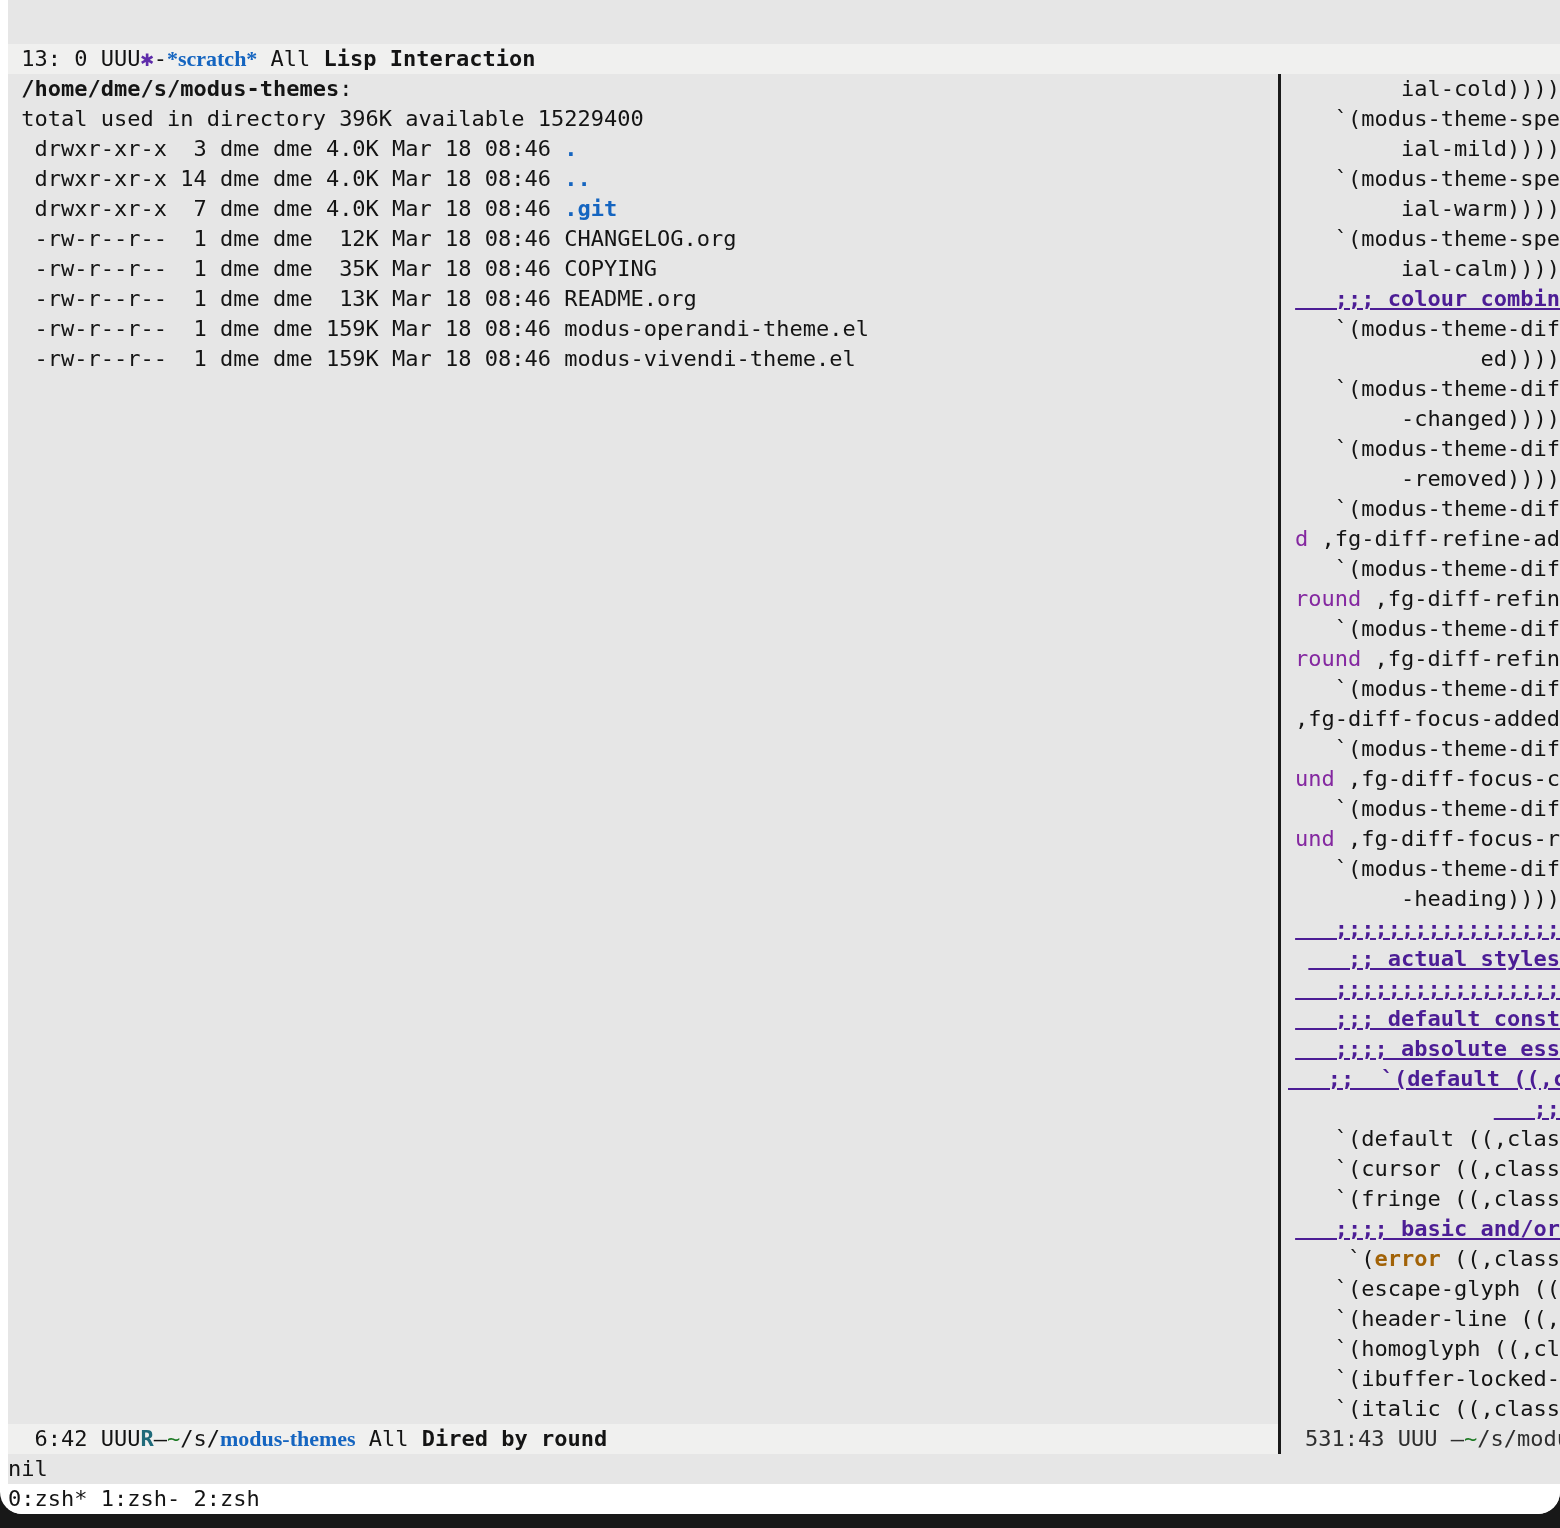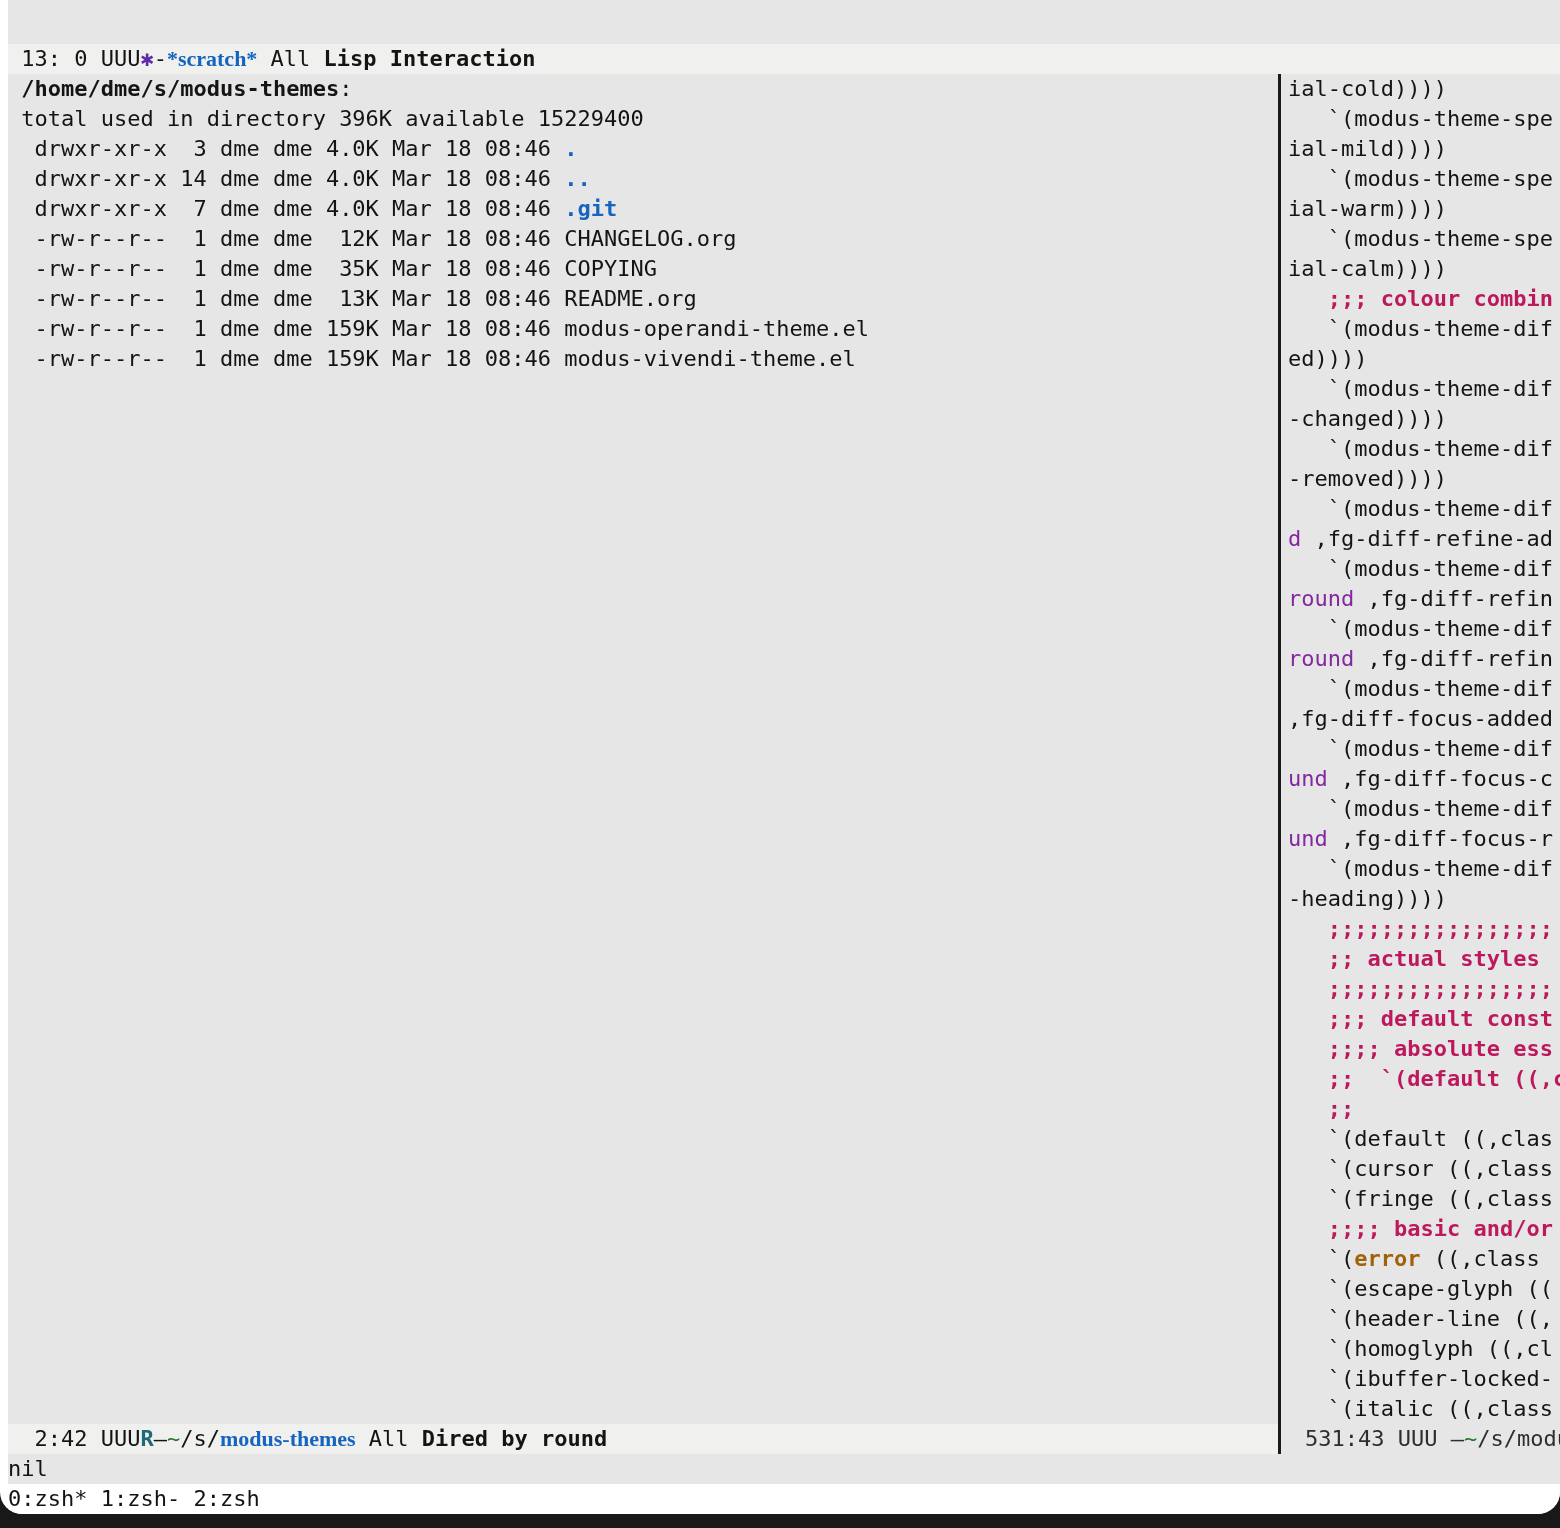--- a/index.html
+++ b/index.html
@@ -19,52 +19,52 @@
     background:#e6e6e6;overflow:hidden;
   }
   .modeline{
     position:absolute;height:30px;background:#f0f0ef;overflow:hidden;
   }
   .modeline.inactive{background:#e6e6e6;color:#2e2e2e;}
   #scratch-modeline{left:0;top:44px;width:1552px;}
   #dired-modeline{left:0;top:1424px;width:1270px;}
   #elisp-modeline{left:1273px;top:1424px;width:279px;padding-left:24px;}
   #dired-pane{position:absolute;left:0;top:74px;width:1270px;height:1350px;overflow:hidden;}
-  #elisp-pane{position:absolute;left:1273px;top:74px;width:279px;height:1350px;overflow:hidden;padding-left:7px;box-sizing:border-box;}
+  #elisp-pane{position:absolute;left:1273px;top:74px;width:279px;height:1350px;overflow:hidden;padding-left:7px;box-sizing:border-box;text-align:right;}
   #window-divider{position:absolute;left:1270px;top:74px;width:3px;height:1380px;background:#1a1a1a;}
   #echo-area{position:absolute;left:0;top:1454px;width:1552px;height:30px;background:#e6e6e6;overflow:hidden;}
   #tmux-status{position:absolute;left:8px;top:1484px;width:1552px;height:30px;background:#ffffff;overflow:hidden;}
   .row{height:30px;white-space:pre;overflow:hidden;}
   .s-bold{font-weight:bold;}
   .s-dir{color:#1565c0;font-weight:bold;}
   .s-buf{color:#1565c0;font-weight:bold;font-family:Liberation Serif, serif;}
   .s-mod{color:#5e2caa;font-weight:bold;}
   .s-rw{color:#1f6a7a;font-weight:bold;}
   .s-green{color:#1d7a24;}
-  .s-cm{color:#be185d;font-weight:bold;}
+  .s-cm{color:#4c1d95;font-weight:bold;text-decoration:underline;}
   .s-kw{color:#8428a0;}
   .s-err{color:#a16207;font-weight:bold;}
 </style>
 </head>
 <body>
 
 <div id="terminal-window">
   <div id="emacs-frame">
 
     <div id="scratch-content" style="position:absolute;left:0;top:0;width:1552px;height:44px;"></div>
 
     <div id="scratch-modeline" class="modeline mono"><span> 13: 0 UUU</span><span class="s-mod">✱</span><span>-</span><span class="s-buf">*scratch*</span><span> All </span><span class="s-bold">Lisp Interaction</span></div>
 
     <div id="dired-pane" class="mono"><div class="row"><span> </span><span class="s-bold">/home/dme/s/modus-themes</span><span>:</span></div><div class="row"><span> total used in directory 396K available 15229400</span></div><div class="row"><span>  drwxr-xr-x  3 dme dme 4.0K Mar 18 08:46 </span><span class="s-dir">.</span></div><div class="row"><span>  drwxr-xr-x 14 dme dme 4.0K Mar 18 08:46 </span><span class="s-dir">..</span></div><div class="row"><span>  drwxr-xr-x  7 dme dme 4.0K Mar 18 08:46 </span><span class="s-dir">.git</span></div><div class="row"><span>  -rw-r--r--  1 dme dme  12K Mar 18 08:46 </span><span>CHANGELOG.org</span></div><div class="row"><span>  -rw-r--r--  1 dme dme  35K Mar 18 08:46 </span><span>COPYING</span></div><div class="row"><span>  -rw-r--r--  1 dme dme  13K Mar 18 08:46 </span><span>README.org</span></div><div class="row"><span>  -rw-r--r--  1 dme dme 159K Mar 18 08:46 </span><span>modus-operandi-theme.el</span></div><div class="row"><span>  -rw-r--r--  1 dme dme 159K Mar 18 08:46 </span><span>modus-vivendi-theme.el</span></div></div>
 
     <div id="window-divider"></div>
 
     <div id="elisp-pane" class="mono"><div class="row"><span>ial-cold))))</span></div><div class="row"><span>   `(modus-theme-spe</span></div><div class="row"><span>ial-mild))))</span></div><div class="row"><span>   `(modus-theme-spe</span></div><div class="row"><span>ial-warm))))</span></div><div class="row"><span>   `(modus-theme-spe</span></div><div class="row"><span>ial-calm))))</span></div><div class="row"><span class="s-cm">   ;;; colour combin</span></div><div class="row"><span>   `(modus-theme-dif</span></div><div class="row"><span>ed))))</span></div><div class="row"><span>   `(modus-theme-dif</span></div><div class="row"><span>-changed))))</span></div><div class="row"><span>   `(modus-theme-dif</span></div><div class="row"><span>-removed))))</span></div><div class="row"><span>   `(modus-theme-dif</span></div><div class="row"><span class="s-kw">d</span><span> ,fg-diff-refine-ad</span></div><div class="row"><span>   `(modus-theme-dif</span></div><div class="row"><span class="s-kw">round</span><span> ,fg-diff-refin</span></div><div class="row"><span>   `(modus-theme-dif</span></div><div class="row"><span class="s-kw">round</span><span> ,fg-diff-refin</span></div><div class="row"><span>   `(modus-theme-dif</span></div><div class="row"><span>,fg-diff-focus-added</span></div><div class="row"><span>   `(modus-theme-dif</span></div><div class="row"><span class="s-kw">und</span><span> ,fg-diff-focus-c</span></div><div class="row"><span>   `(modus-theme-dif</span></div><div class="row"><span class="s-kw">und</span><span> ,fg-diff-focus-r</span></div><div class="row"><span>   `(modus-theme-dif</span></div><div class="row"><span>-heading))))</span></div><div class="row"><span class="s-cm">   ;;;;;;;;;;;;;;;;;</span></div><div class="row"><span class="s-cm">   ;; actual styles</span></div><div class="row"><span class="s-cm">   ;;;;;;;;;;;;;;;;;</span></div><div class="row"><span class="s-cm">   ;;; default const</span></div><div class="row"><span class="s-cm">   ;;;; absolute ess</span></div><div class="row"><span class="s-cm">   ;;  `(default ((,c</span></div><div class="row"><span class="s-cm">   ;;</span></div><div class="row"><span>   `(default ((,clas</span></div><div class="row"><span>   `(cursor ((,class</span></div><div class="row"><span>   `(fringe ((,class</span></div><div class="row"><span class="s-cm">   ;;;; basic and/or</span></div><div class="row"><span>   `(</span><span class="s-err">error</span><span> ((,class</span></div><div class="row"><span>   `(escape-glyph ((</span></div><div class="row"><span>   `(header-line ((,</span></div><div class="row"><span>   `(homoglyph ((,cl</span></div><div class="row"><span>   `(ibuffer-locked-</span></div><div class="row"><span>   `(italic ((,class</span></div></div>
 
-    <div id="dired-modeline" class="modeline mono"><span>  2:42 UUU</span><span class="s-rw">R</span><span>—</span><span class="s-green">~</span><span>/s/</span><span class="s-buf">modus-themes</span><span> All </span><span class="s-bold">Dired by round</span></div>
+    <div id="dired-modeline" class="modeline mono"><span>  6:42 UUU</span><span class="s-rw">R</span><span>—</span><span class="s-green">~</span><span>/s/</span><span class="s-buf">modus-themes</span><span> All </span><span class="s-bold">Dired by round</span></div>
 
     <div id="elisp-modeline" class="modeline inactive mono"><span>531:43 UUU </span><span>—</span><span class="s-green">~</span><span>/s/modu</span></div>
 
     <div id="echo-area" class="mono">nil</div>
   </div>
 
   <div id="tmux-status" class="mono">0:zsh* 1:zsh- 2:zsh</div>
 </div>
 
 </body></html>

